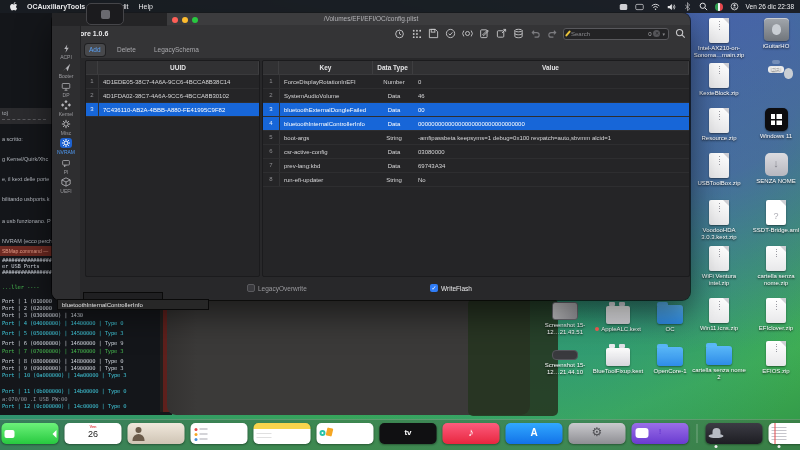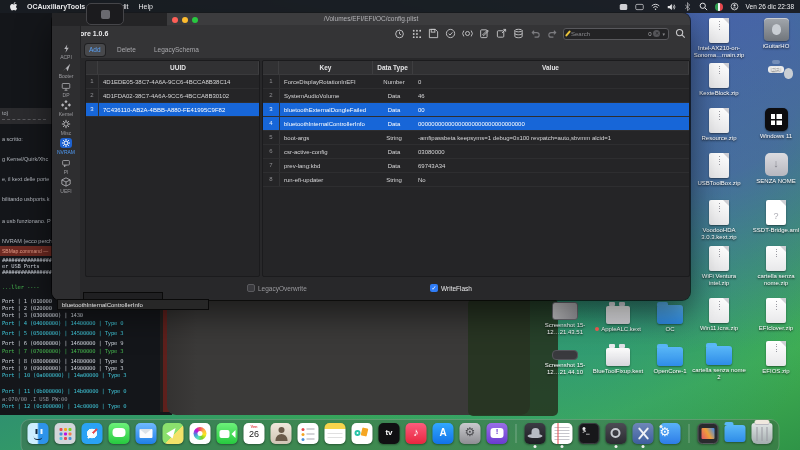--- a/index.html
+++ b/index.html
@@ -107,21 +107,21 @@
   .box.onb{background:#2f7cf6;color:#fff;font-size:6px;line-height:8px;text-align:center;}
 
   
   .tlpanel{position:absolute;left:52px;top:13px;width:115px;height:13px;background:#242426;z-index:15;}
   .thumb{position:absolute;left:86px;top:3px;width:36px;height:20px;background:#1b1b1e;border:1px solid #454549;border-radius:5px;z-index:41;display:flex;align-items:center;justify-content:center;}
   .thumb i{width:9px;height:9px;background:#6a6a70;border-radius:2px;}
 
   
   .dock{position:absolute;left:50%;transform:translateX(-50%);top:419px;height:27px;display:flex;align-items:flex-start;gap:6px;
     background:rgba(70,95,70,.42);border:1px solid rgba(255,255,255,.18);border-radius:9px;padding:3px 6px;z-index:30;}
-  .dk{width:21px;height:21px;border-radius:5px;position:relative;flex:none;box-shadow:0 1px 2px rgba(0,0,0,.35);}
+  .dk{width:21px;height:21px;border-radius:5px;position:relative;flex:none;box-shadow:0 1px 2px rgba(0,0,0,.35);padding-left:36px;}
   .dk i,.dk b,.dk s{position:absolute;display:block;}
   .dk-sep{width:1px;height:19px;background:rgba(255,255,255,.3);margin:1px 2px 0;flex:none;}
   .run::after{content:"";position:absolute;left:9px;bottom:-4px;width:3px;height:3px;border-radius:50%;background:#f0f0f0;}
   .dk-finder{background:linear-gradient(90deg,#cdeeff 0 46%,#2e93ea 54% 100%);}
   .dk-finder i{left:8px;top:6px;width:1.5px;height:5px;background:#10263f;box-shadow:5px 0 0 #e8f6ff;}
   .dk-finder b{left:6px;top:13px;width:9px;height:3px;border-bottom:1.5px solid #10263f;border-radius:0 0 6px 6px;}
   .dk-launchpad{background:#d3d6da;}
   .dk-launchpad i{left:5px;top:5px;width:3px;height:3px;border-radius:1px;background:#e5484d;
     box-shadow:4.5px 0 0 #f5a623,9px 0 0 #7ed321,0 4.5px 0 #4a90d9,4.5px 4.5px 0 #bd10e0,9px 4.5px 0 #f27d4a,0 9px 0 #50c3e3,4.5px 9px 0 #e5484d,9px 9px 0 #4a90d9;}
   .dk-safari{background:radial-gradient(circle at 50% 50%,#f2fbff 0 33%,#2aa2f5 34%);}

